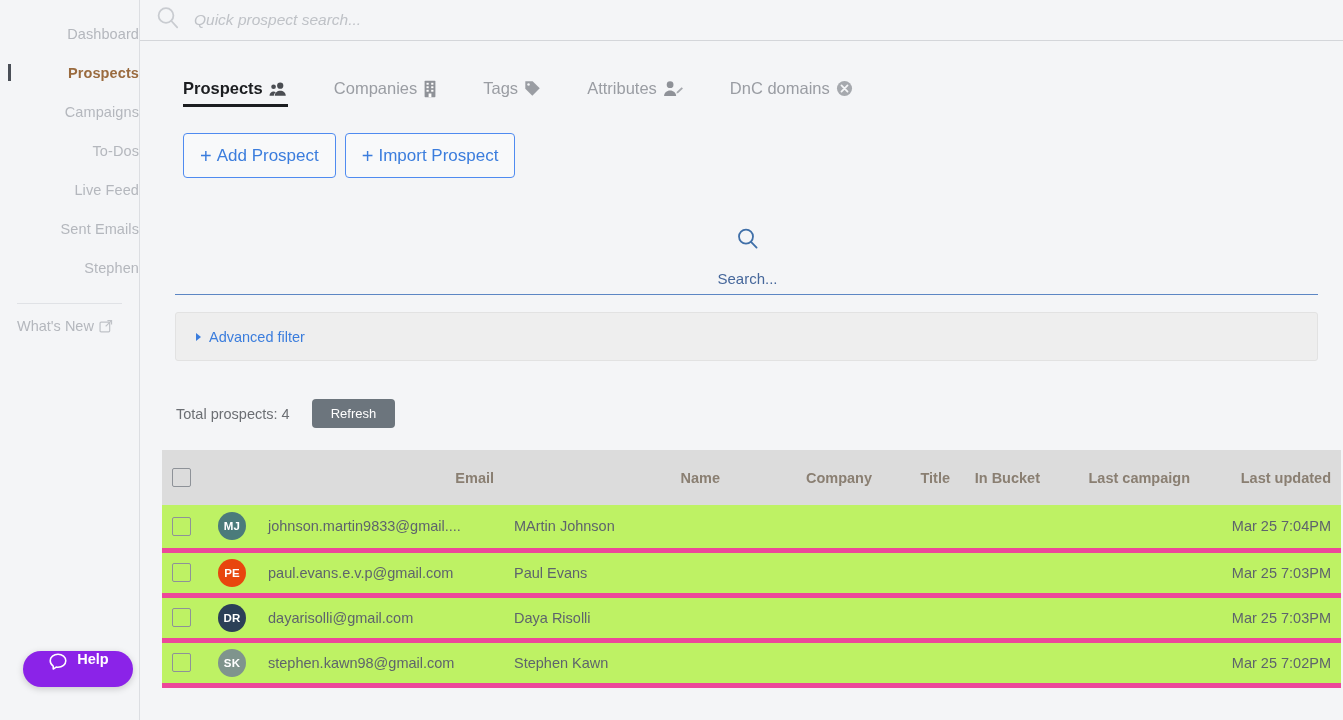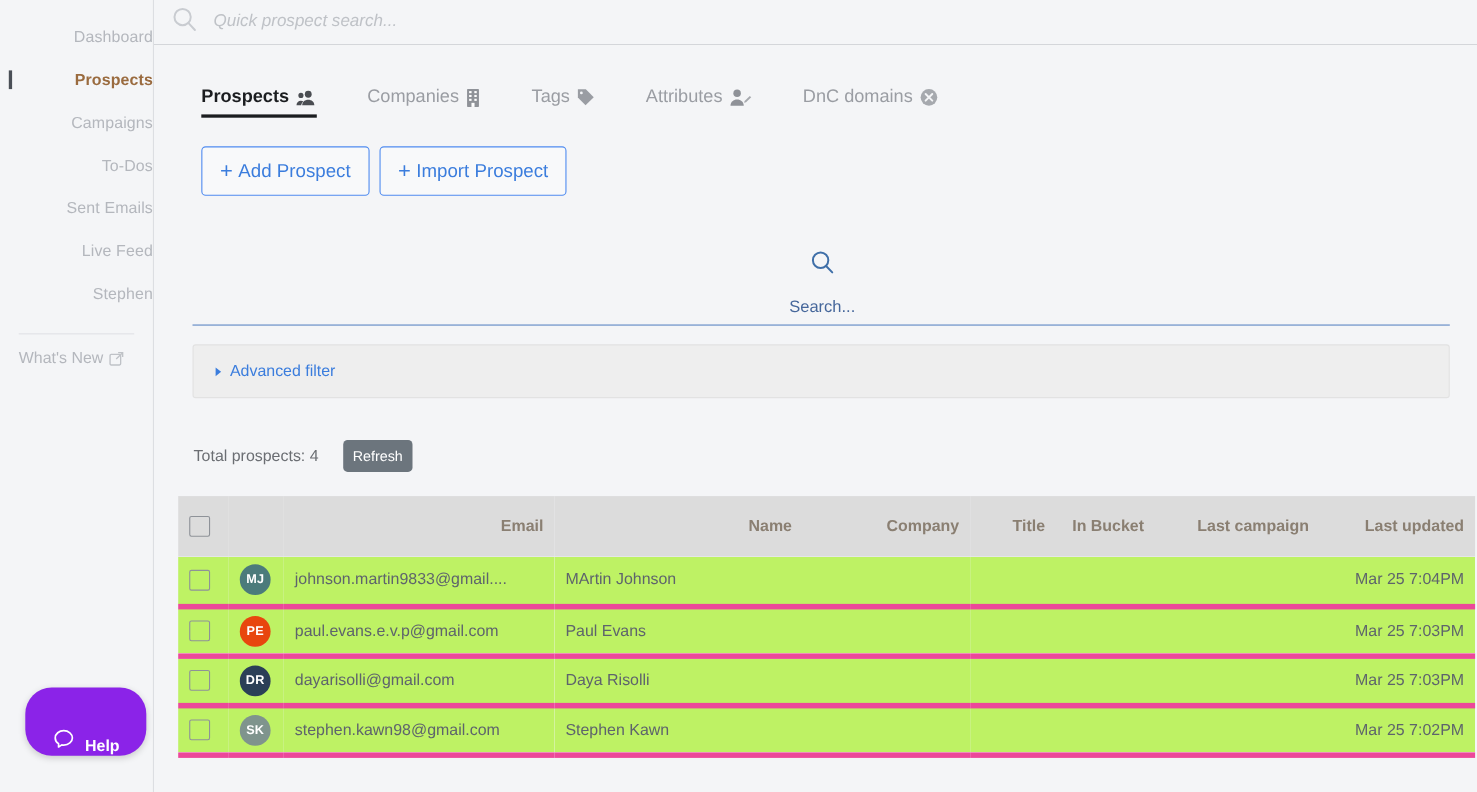--- a/index.html
+++ b/index.html
@@ -44,23 +44,23 @@
   .whatsnew {
     display: flex; align-items: center; gap: 5px;
     padding-left: 17px; font-size: 14.5px; color: #b4b7bd;
     cursor: pointer;
   }
   .ext-icon { display: inline-block; width: 14px; height: 14px; }
 
   
   .help-pill {
     position: absolute; left: 23px; bottom: 33px;
-    width: 110px; height: 62px; border-radius: 24px;
+    width: 110px; height: 36px; border-radius: 24px;
     background: #8b23e8;
-    display: flex; align-items: flex-end; justify-content: center; gap: 8px;
+    display: flex; align-items: flex-start; justify-content: center; gap: 8px;
     color: #fff; font-size: 14.5px; font-weight: 700;
     box-shadow: 0 2px 7px rgba(0,0,0,.18);
     cursor: pointer; z-index: 40;
   }
 
   
   .right { flex: 1; display: flex; flex-direction: column; min-width: 0; position: relative; }
 
   .topbar {
     height: 41px; flex: 0 0 41px;
@@ -128,21 +128,21 @@
     border-left: 5px solid #3b7ddd;
     border-top: 4px solid transparent; border-bottom: 4px solid transparent;
   }
   .advfilter .atext { color: #3b7ddd; font-size: 14.5px; }
 
   
   .totalrow { display: flex; align-items: center; gap: 22px; margin: 38px 0 0 18px; }
   .total-label { font-size: 14.5px; color: #6b6e73; }
   .refresh-btn {
     background: #6c757d; color: #fff; border: none; border-radius: 4px;
-    font-size: 13px; padding: 7px 9px; cursor: pointer;
+    font-size: 13px; padding: 7px 19px; cursor: pointer;
     font-family: "Liberation Sans", sans-serif;
   }
 
   
   .table-wrap { margin: 22px 0 0 4px; margin-right: 0; }
   table.ptable { width: 1179px; border-collapse: collapse; table-layout: fixed; }
   table.ptable thead th {
     background: #dcdcdc;
     color: #8a7f72;
     font-size: 14.5px; font-weight: 700;
@@ -202,25 +202,25 @@
 
     <div class="nav-item">
       <span>Campaigns</span>
     </div>
 
     <div class="nav-item">
       <span>To-Dos</span>
     </div>
 
     <div class="nav-item">
+      <span>Live Feed</span>
+    </div>
+
+    <div class="nav-item">
       <span>Sent Emails</span>
-    </div>
-
-    <div class="nav-item">
-      <span>Live Feed</span>
     </div>
 
     <div class="nav-item">
       <span>Stephen</span>
     </div>
 
     <div class="nav-sep"></div>
 
     <div class="whatsnew">
       <span>What's New</span>

